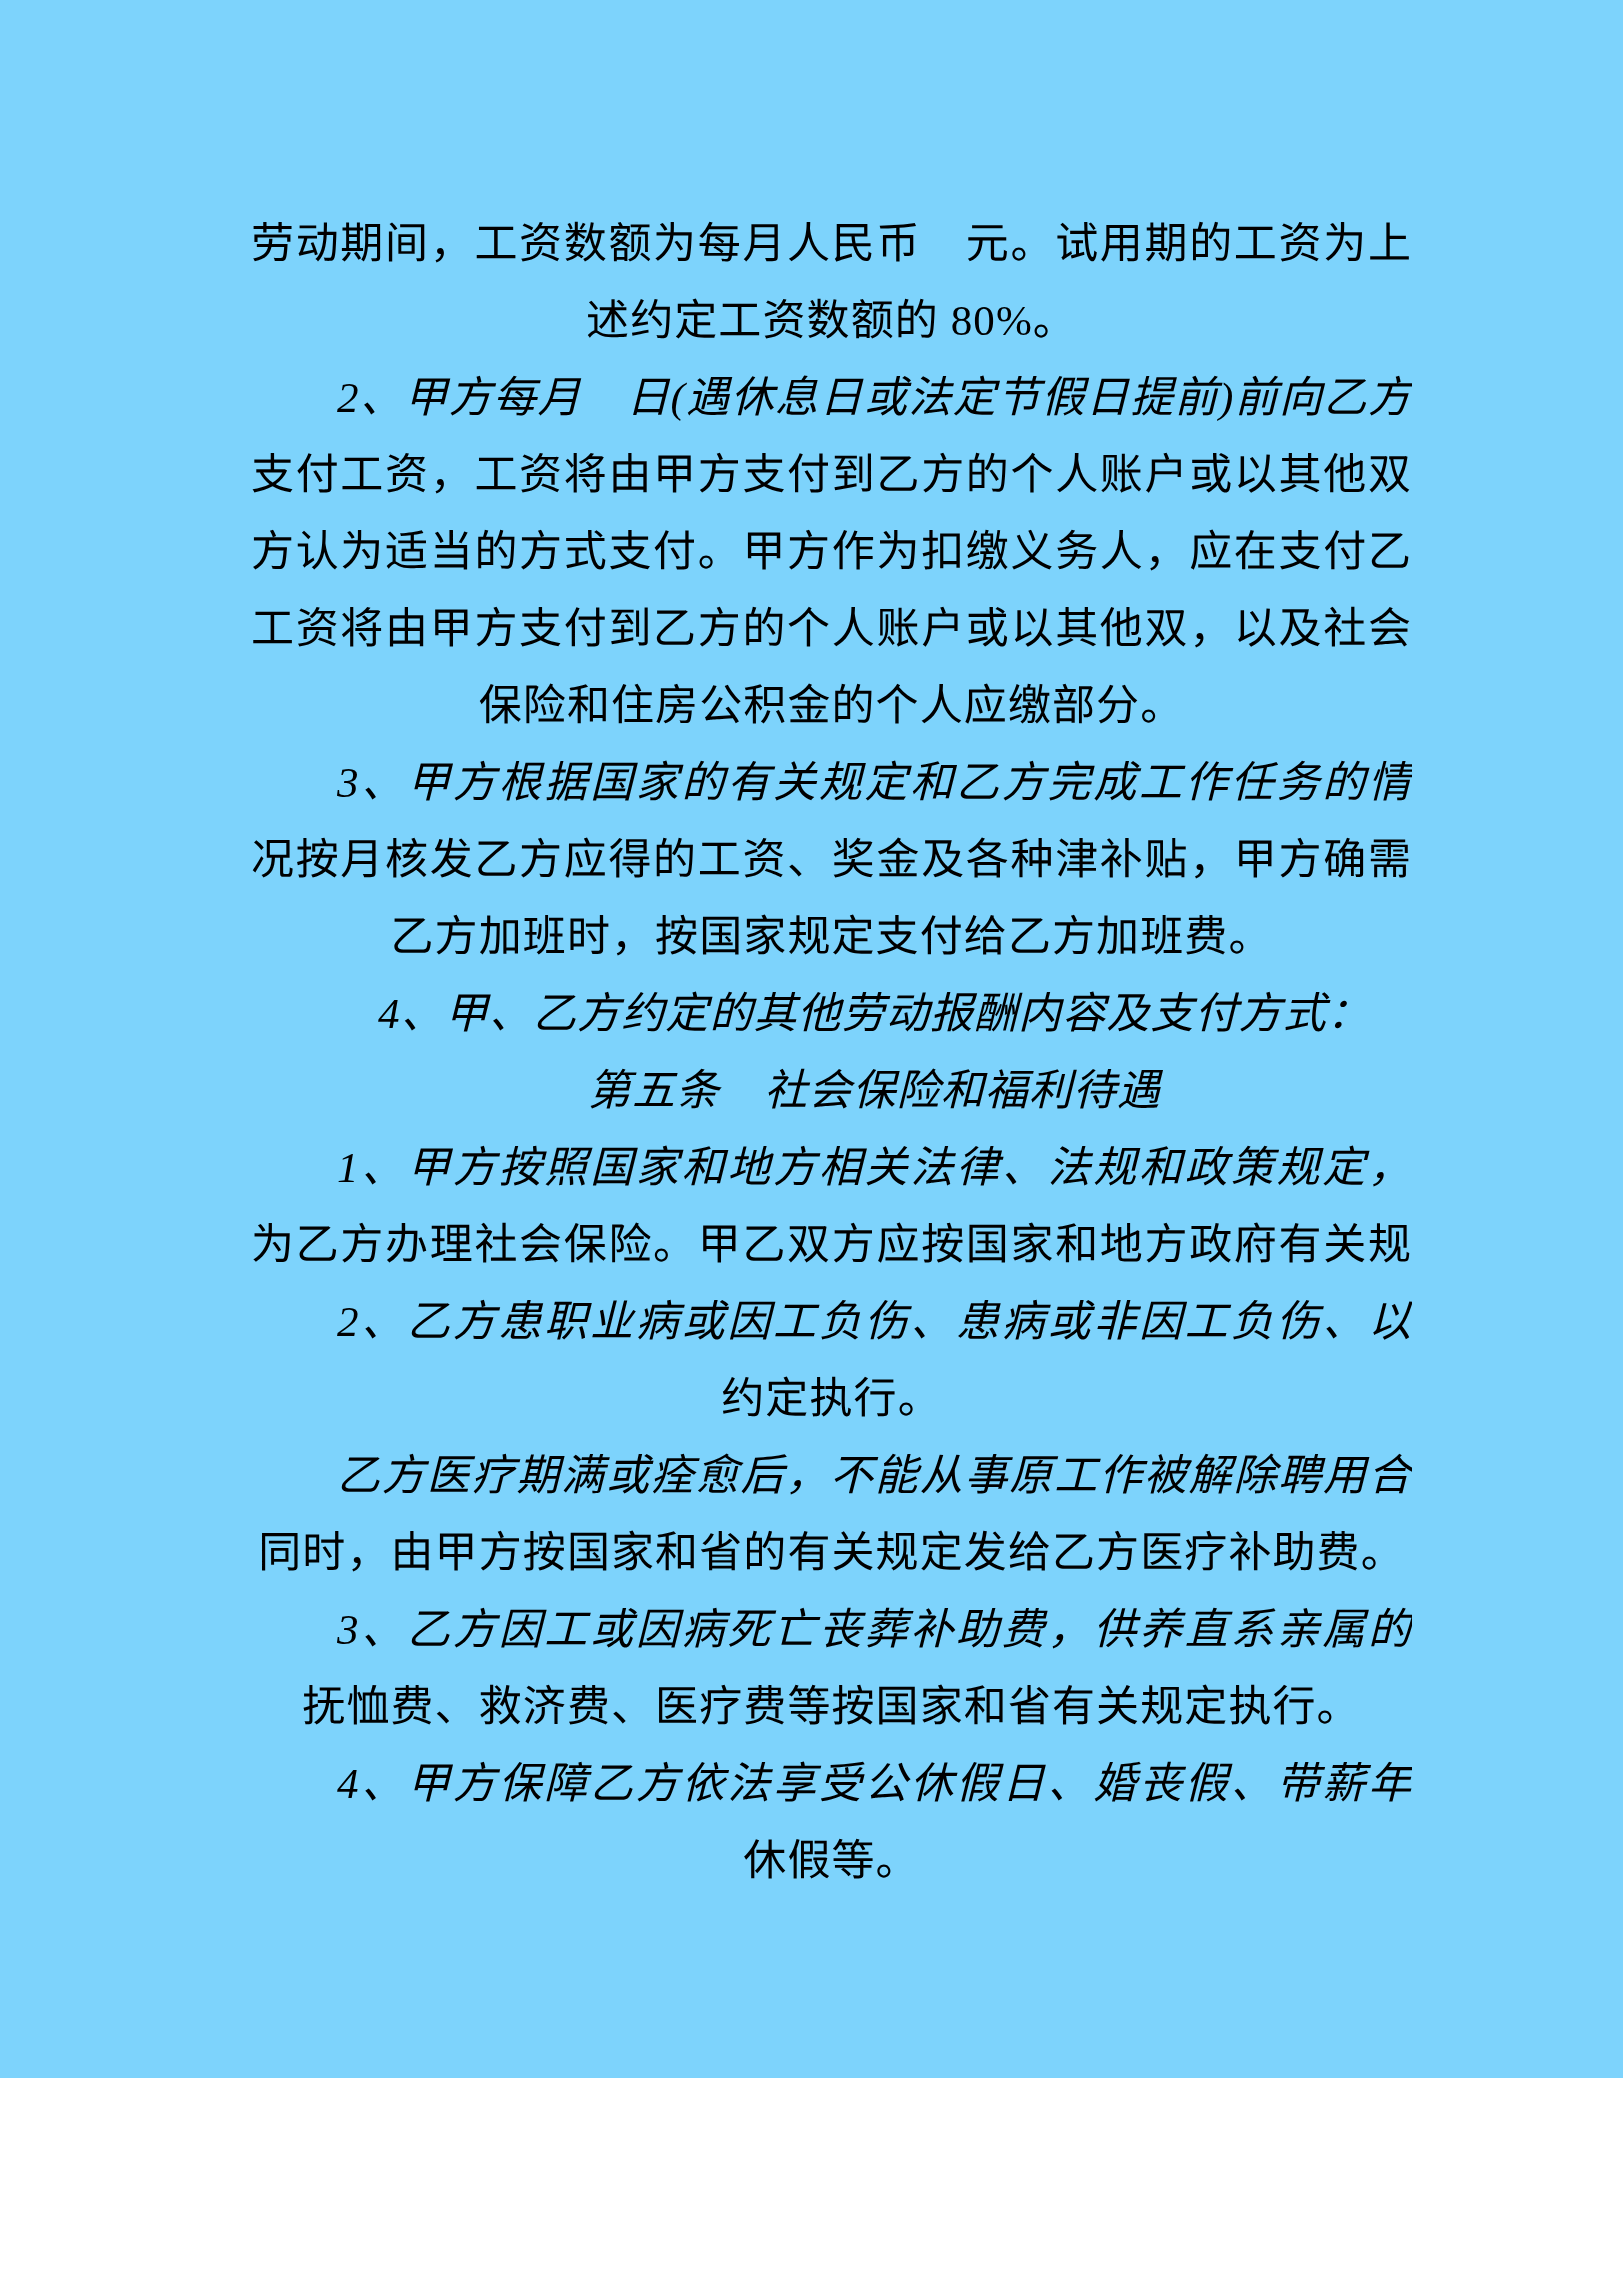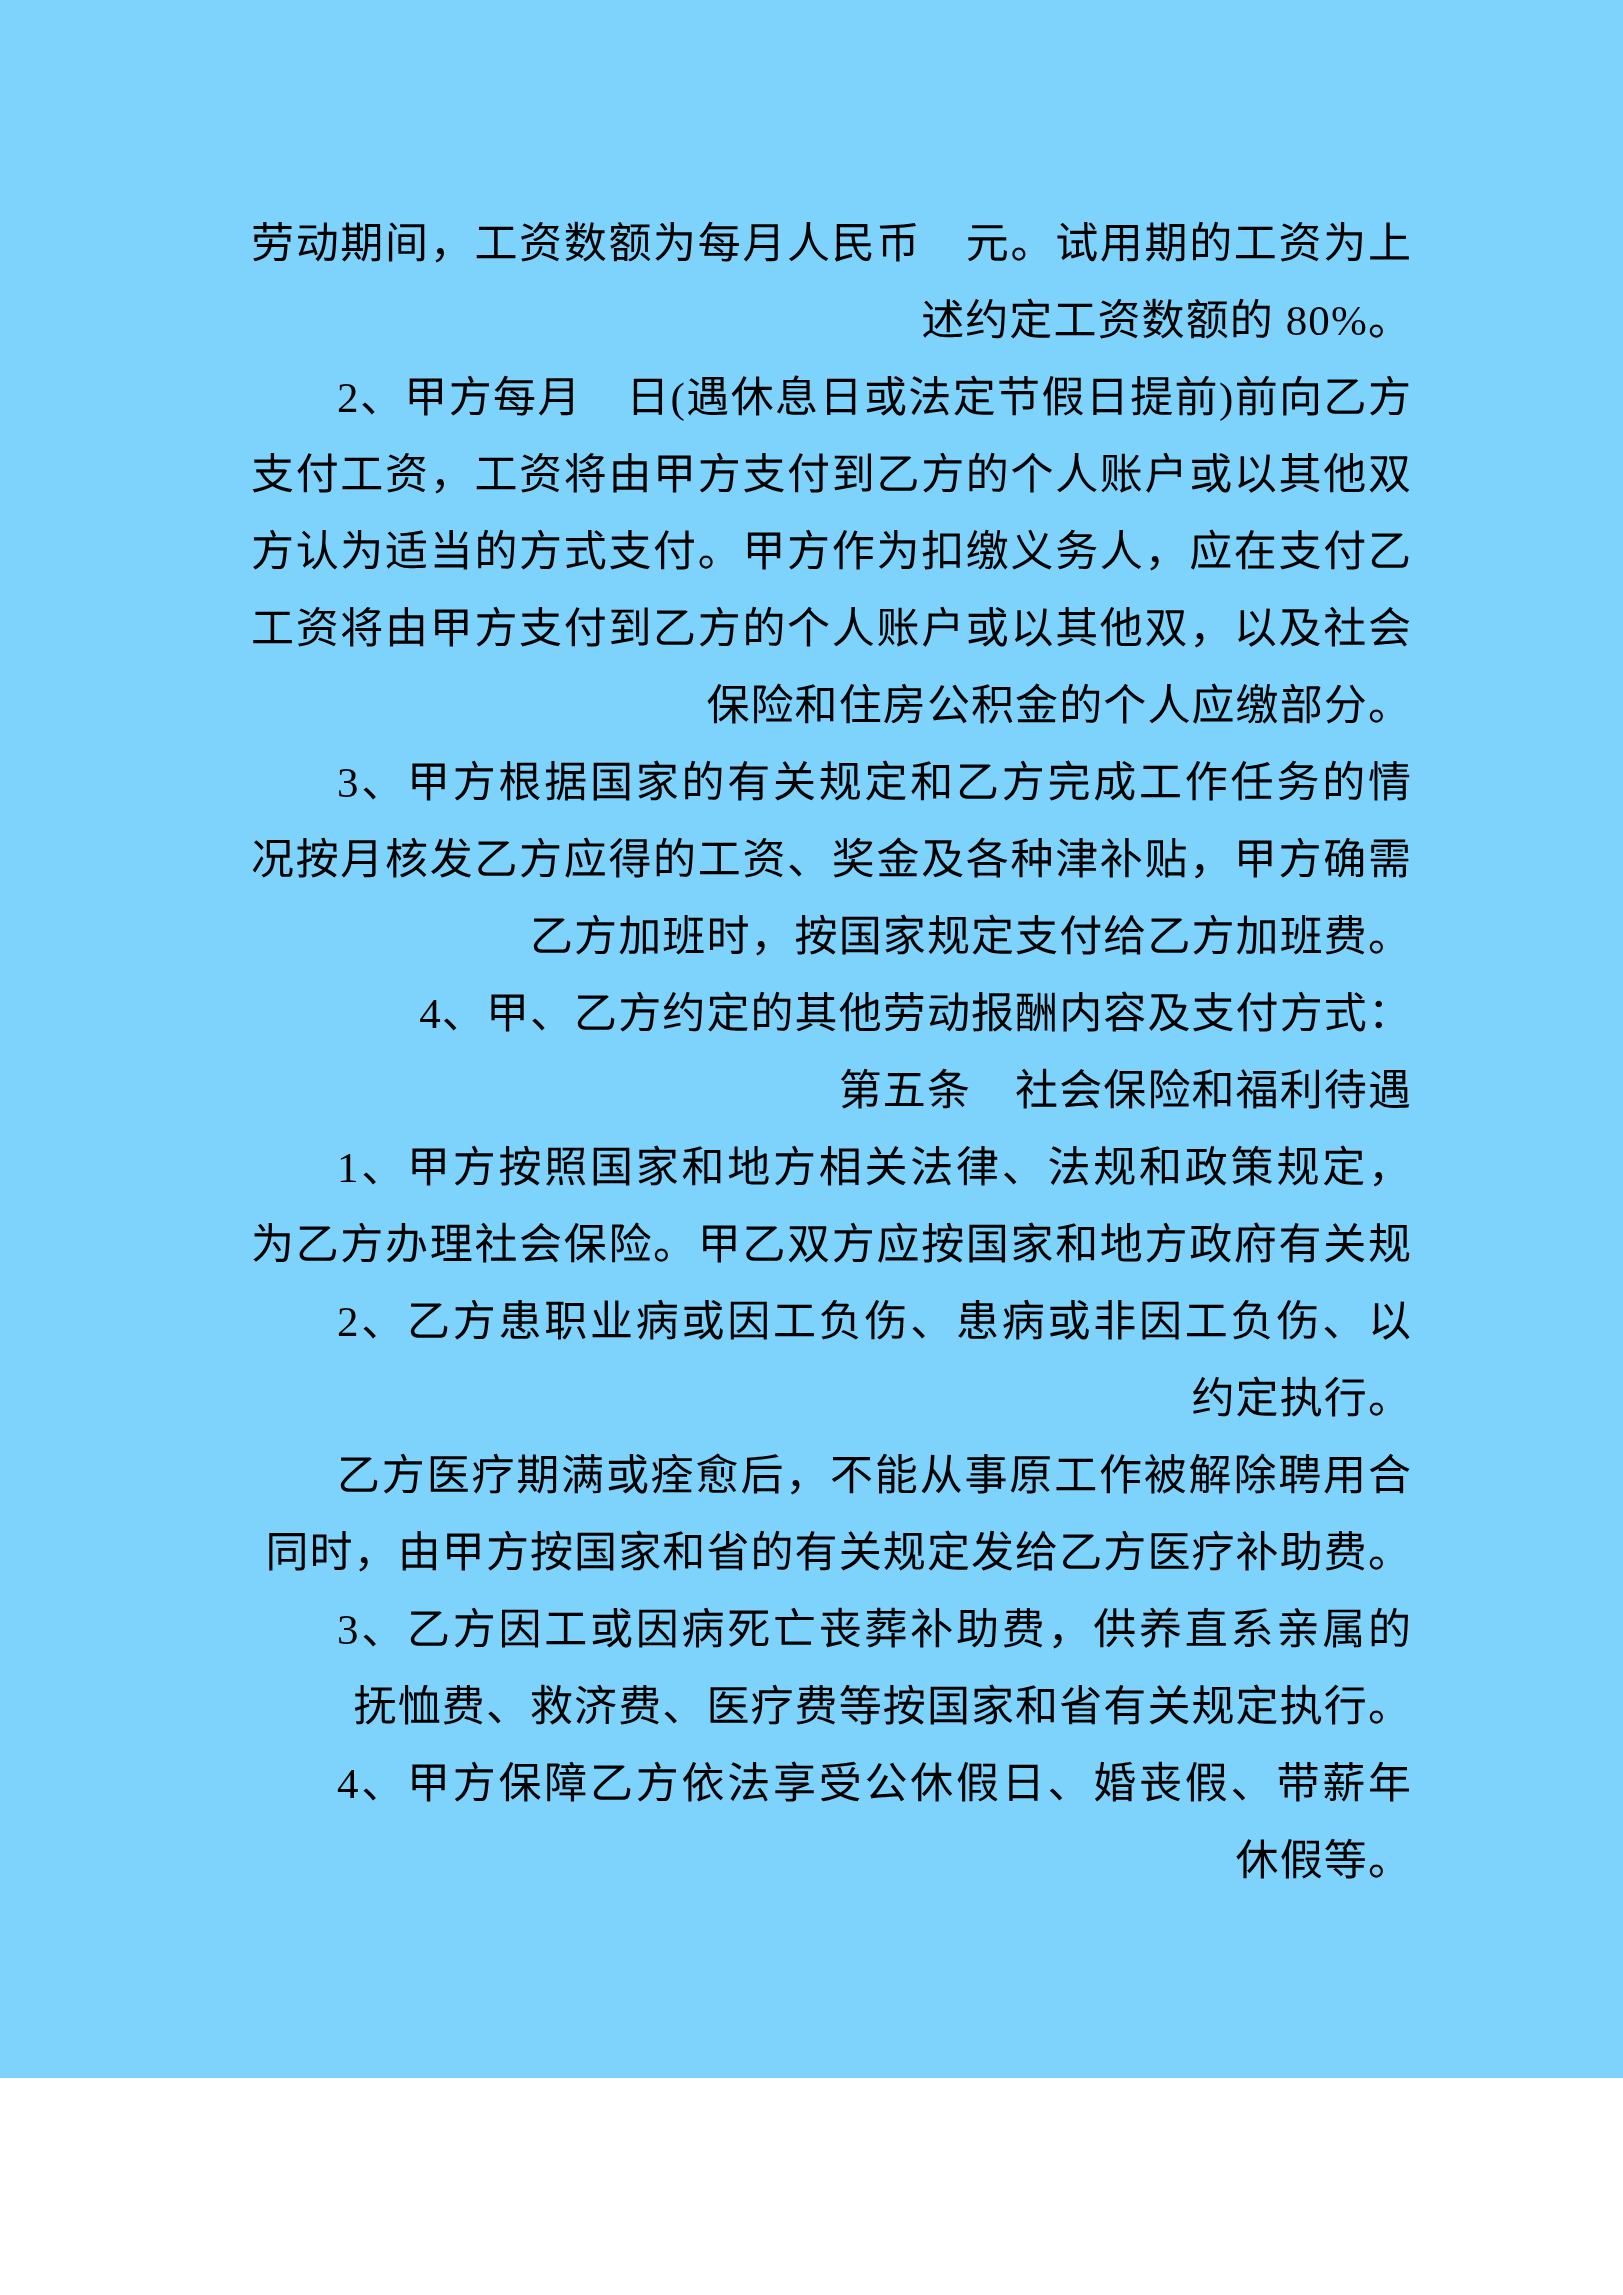--- a/index.html
+++ b/index.html
@@ -20,30 +20,31 @@
     position: absolute;
     left: 251px;
     top: 205px;
     width: 1161px;
   }
   .ln {
     font-size: 43px;
     line-height: 77px;
     height: 77px;
     letter-spacing: 1.1px;
-    text-align: right;
+    text-align: center;
     white-space: pre-wrap;
     overflow: hidden;
   }
   .jst {
     text-align: justify;
     text-align-last: justify;
   }
   .ind {
     text-indent: 86px;
+    font-style: italic;
   }
 </style>
 </head>
 <body>
 
 <div class="page">
   <div class="text-block">
     <div class="ln jst">劳动期间，工资数额为每月人民币　元。试用期的工资为上</div>
     <div class="ln">述约定工资数额的 80%。</div>
     <div class="ln ind jst">2、甲方每月　日(遇休息日或法定节假日提前)前向乙方</div>

